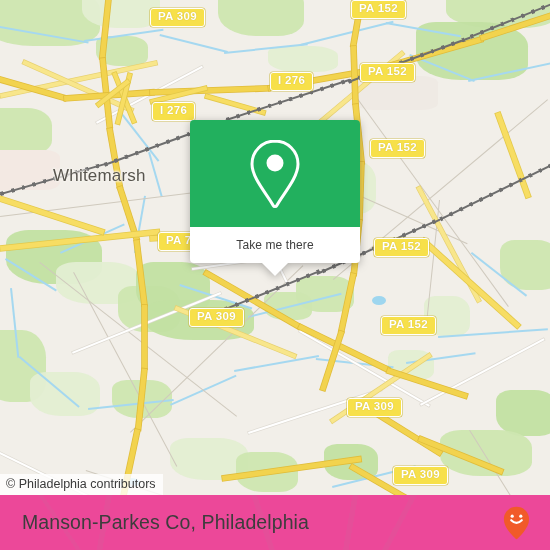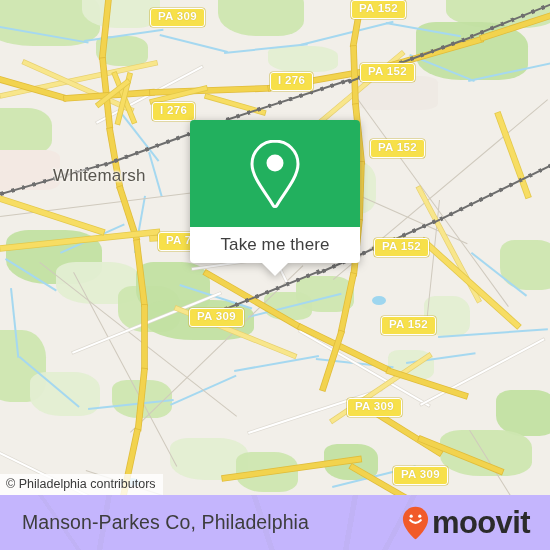--- a/index.html
+++ b/index.html
@@ -84,35 +84,35 @@
   }
   #callout-bottom {
     background: #ffffff;
     height: 36px;
     border-radius: 0 0 4px 4px;
     display: flex; align-items: center; justify-content: center;
     position: relative;
   }
   #callout-label {
     color: #3f3f3f;
-    font-size: 17px;
+    font-size: 12px;
     letter-spacing: .1px;
   }
   #callout-tail {
     position: absolute; left: 50%; bottom: -13px; transform: translateX(-50%);
     width: 0; height: 0;
     border-left: 14px solid transparent;
     border-right: 14px solid transparent;
     border-top: 14px solid #ffffff;
   }
 
   
   #footer {
     position: absolute; left: 0; bottom: 0; width: 550px; height: 55px;
-    background: #c4b5fd;
+    background: #ec4899;
     display: flex; align-items: center; justify-content: space-between;
     padding: 0 20px 0 22px;
     overflow: hidden;
   }
   #footer-bg {
     position: absolute; inset: 0;
     opacity: .07;
     background:
       linear-gradient(72deg, transparent 47.4%, #9a9a9a 47.4%, #9a9a9a 48.4%, transparent 48.4%),
       linear-gradient(-62deg, transparent 28%, #9a9a9a 28%, #9a9a9a 29%, transparent 29%),
@@ -316,16 +316,15 @@
   <div id="footer">
     <div id="footer-bg"></div>
     <div id="footer-title">Manson-Parkes Co, Philadelphia</div>
     <div id="brand">
       <svg id="brand-pin" viewBox="0 0 27 34">
         <path d="M13.5 0.8 C6.5 0.8 0.9 6.3 0.9 13.2 C0.9 22.3 11.4 31.4 12.6 32.8 C13.1 33.4 13.9 33.4 14.4 32.8 C15.6 31.4 26.1 22.3 26.1 13.2 C26.1 6.3 20.5 0.8 13.5 0.8 Z" fill="#f15a29"></path>
         <circle cx="9.2" cy="10.2" r="1.6" fill="#ffffff"></circle>
         <circle cx="17.8" cy="10.2" r="1.6" fill="#ffffff"></circle>
         <path d="M8.2 14.2 Q13.5 19.4 18.8 14.2" fill="none" stroke="#ffffff" stroke-width="2.1" stroke-linecap="round"></path>
       </svg>
-      <span id="brand-name">moovit</span>
     </div>
   </div>
 </div>
 
 </body></html>

